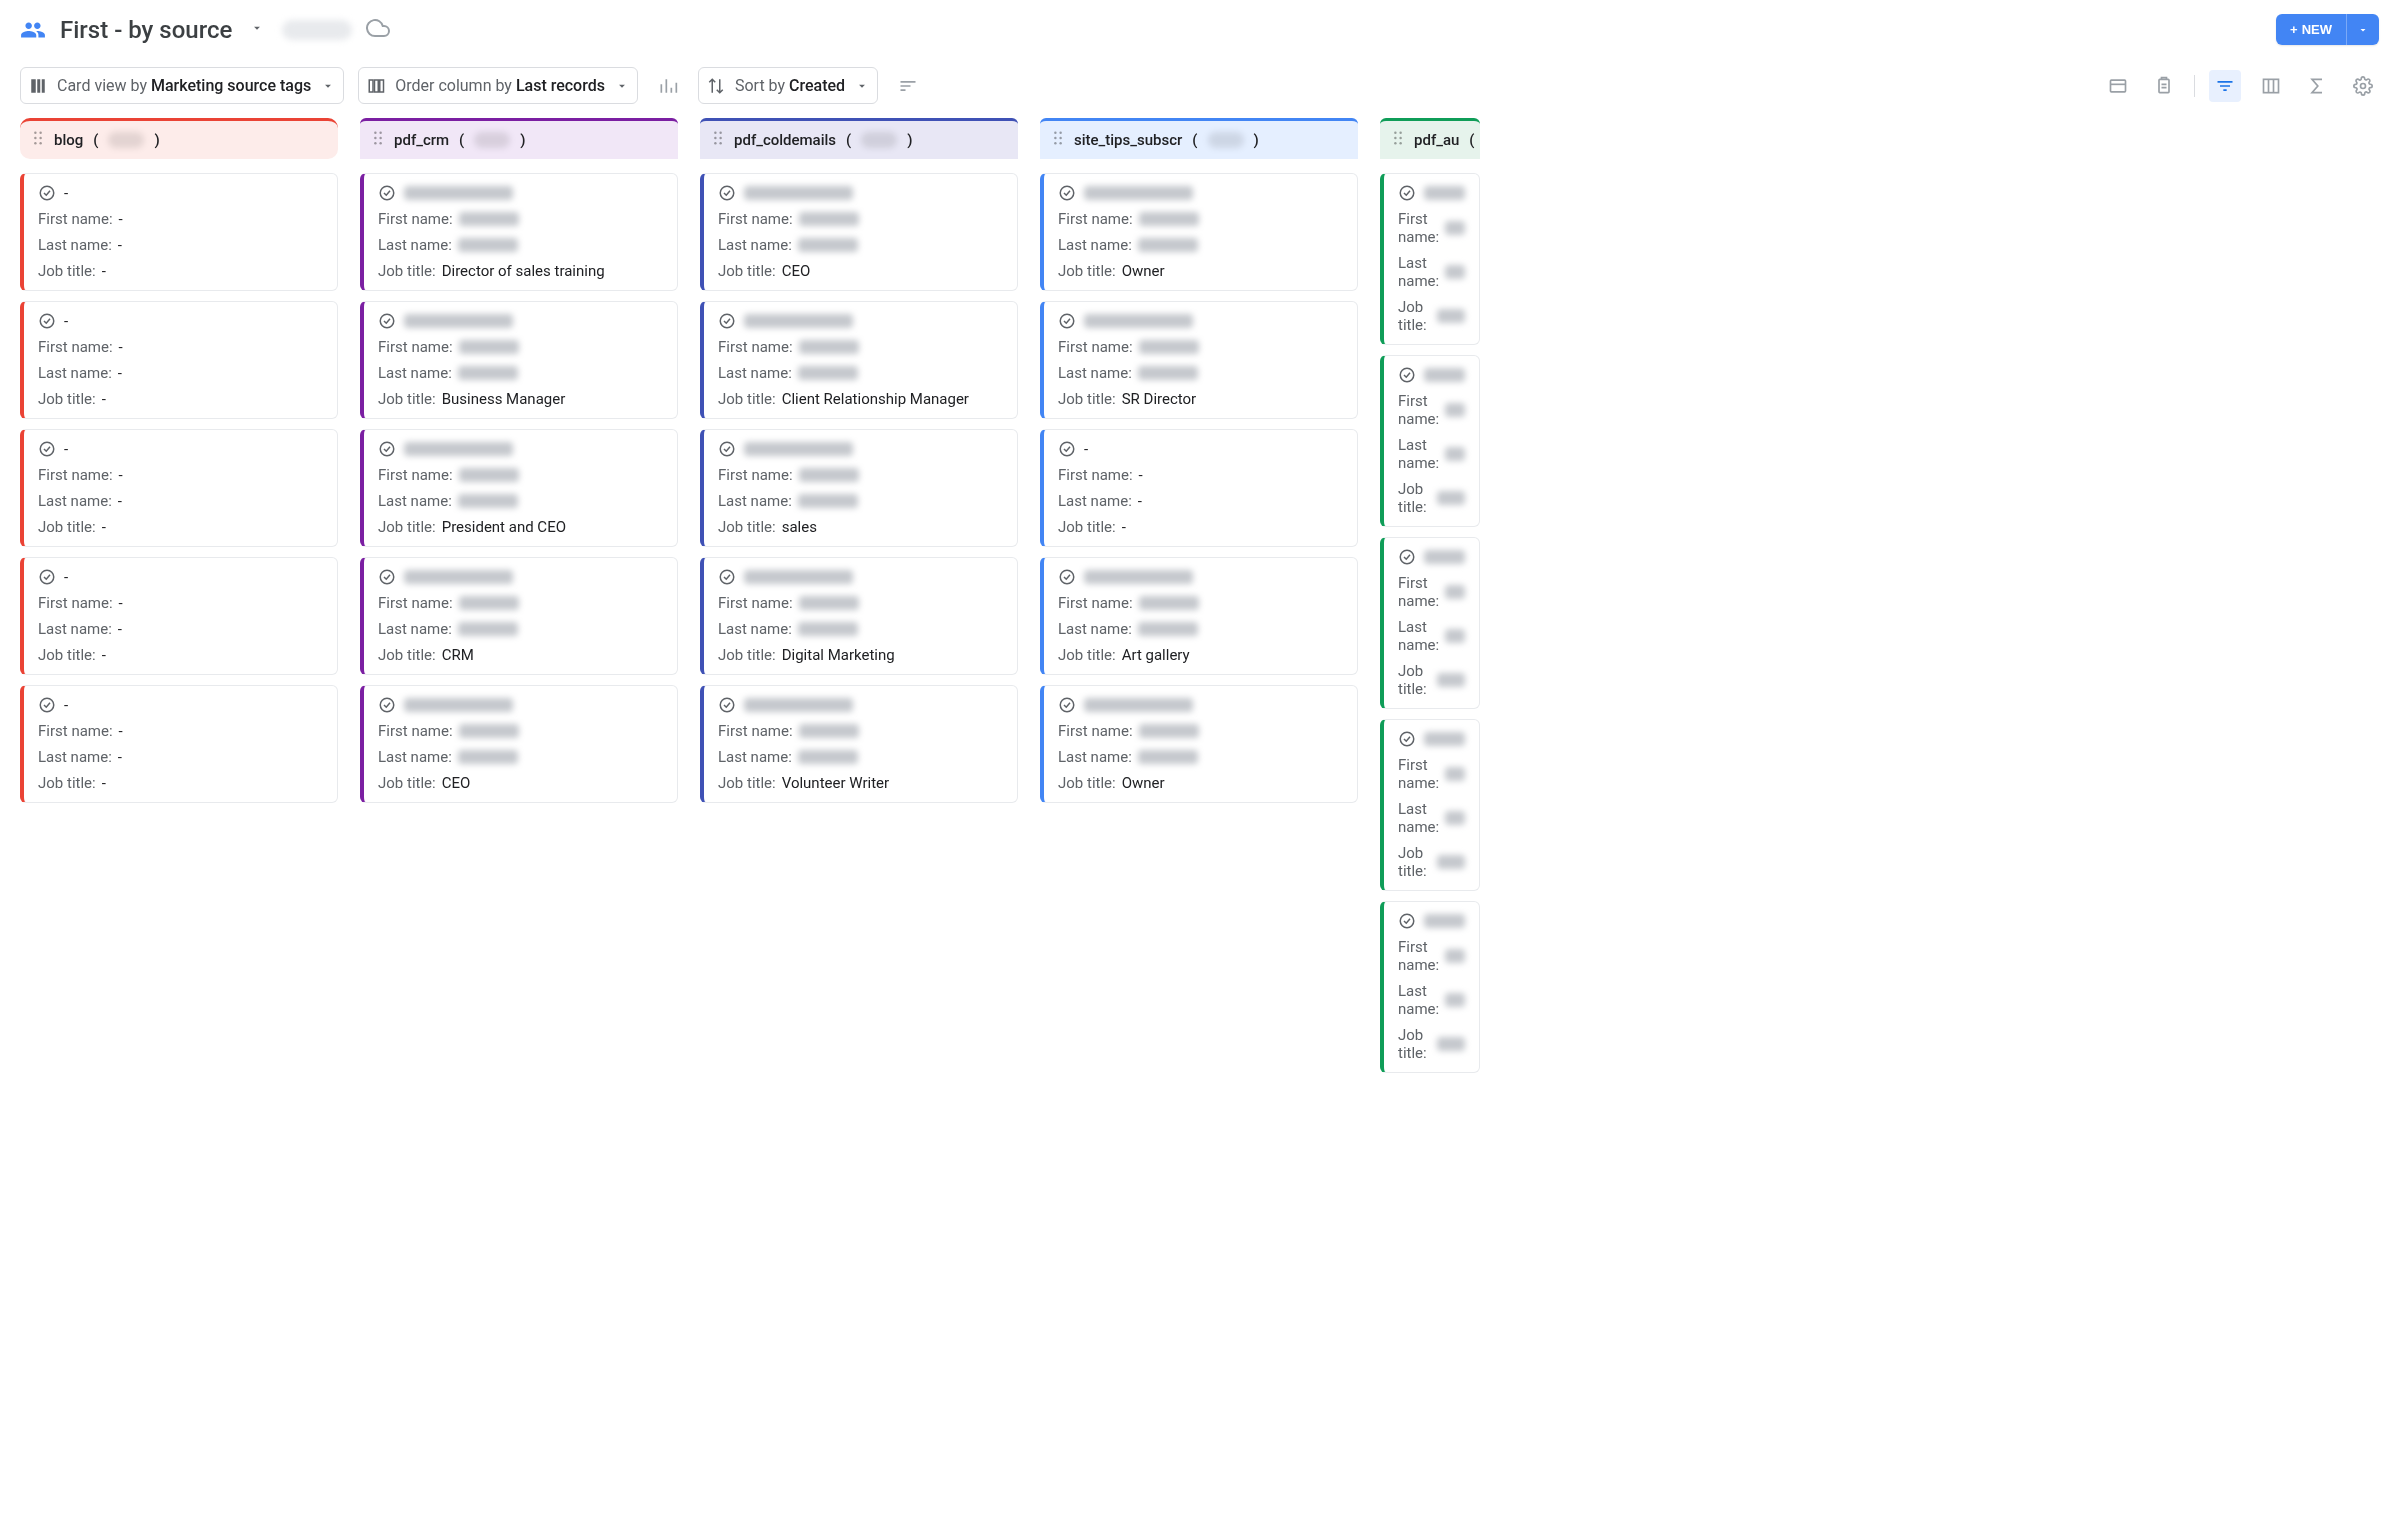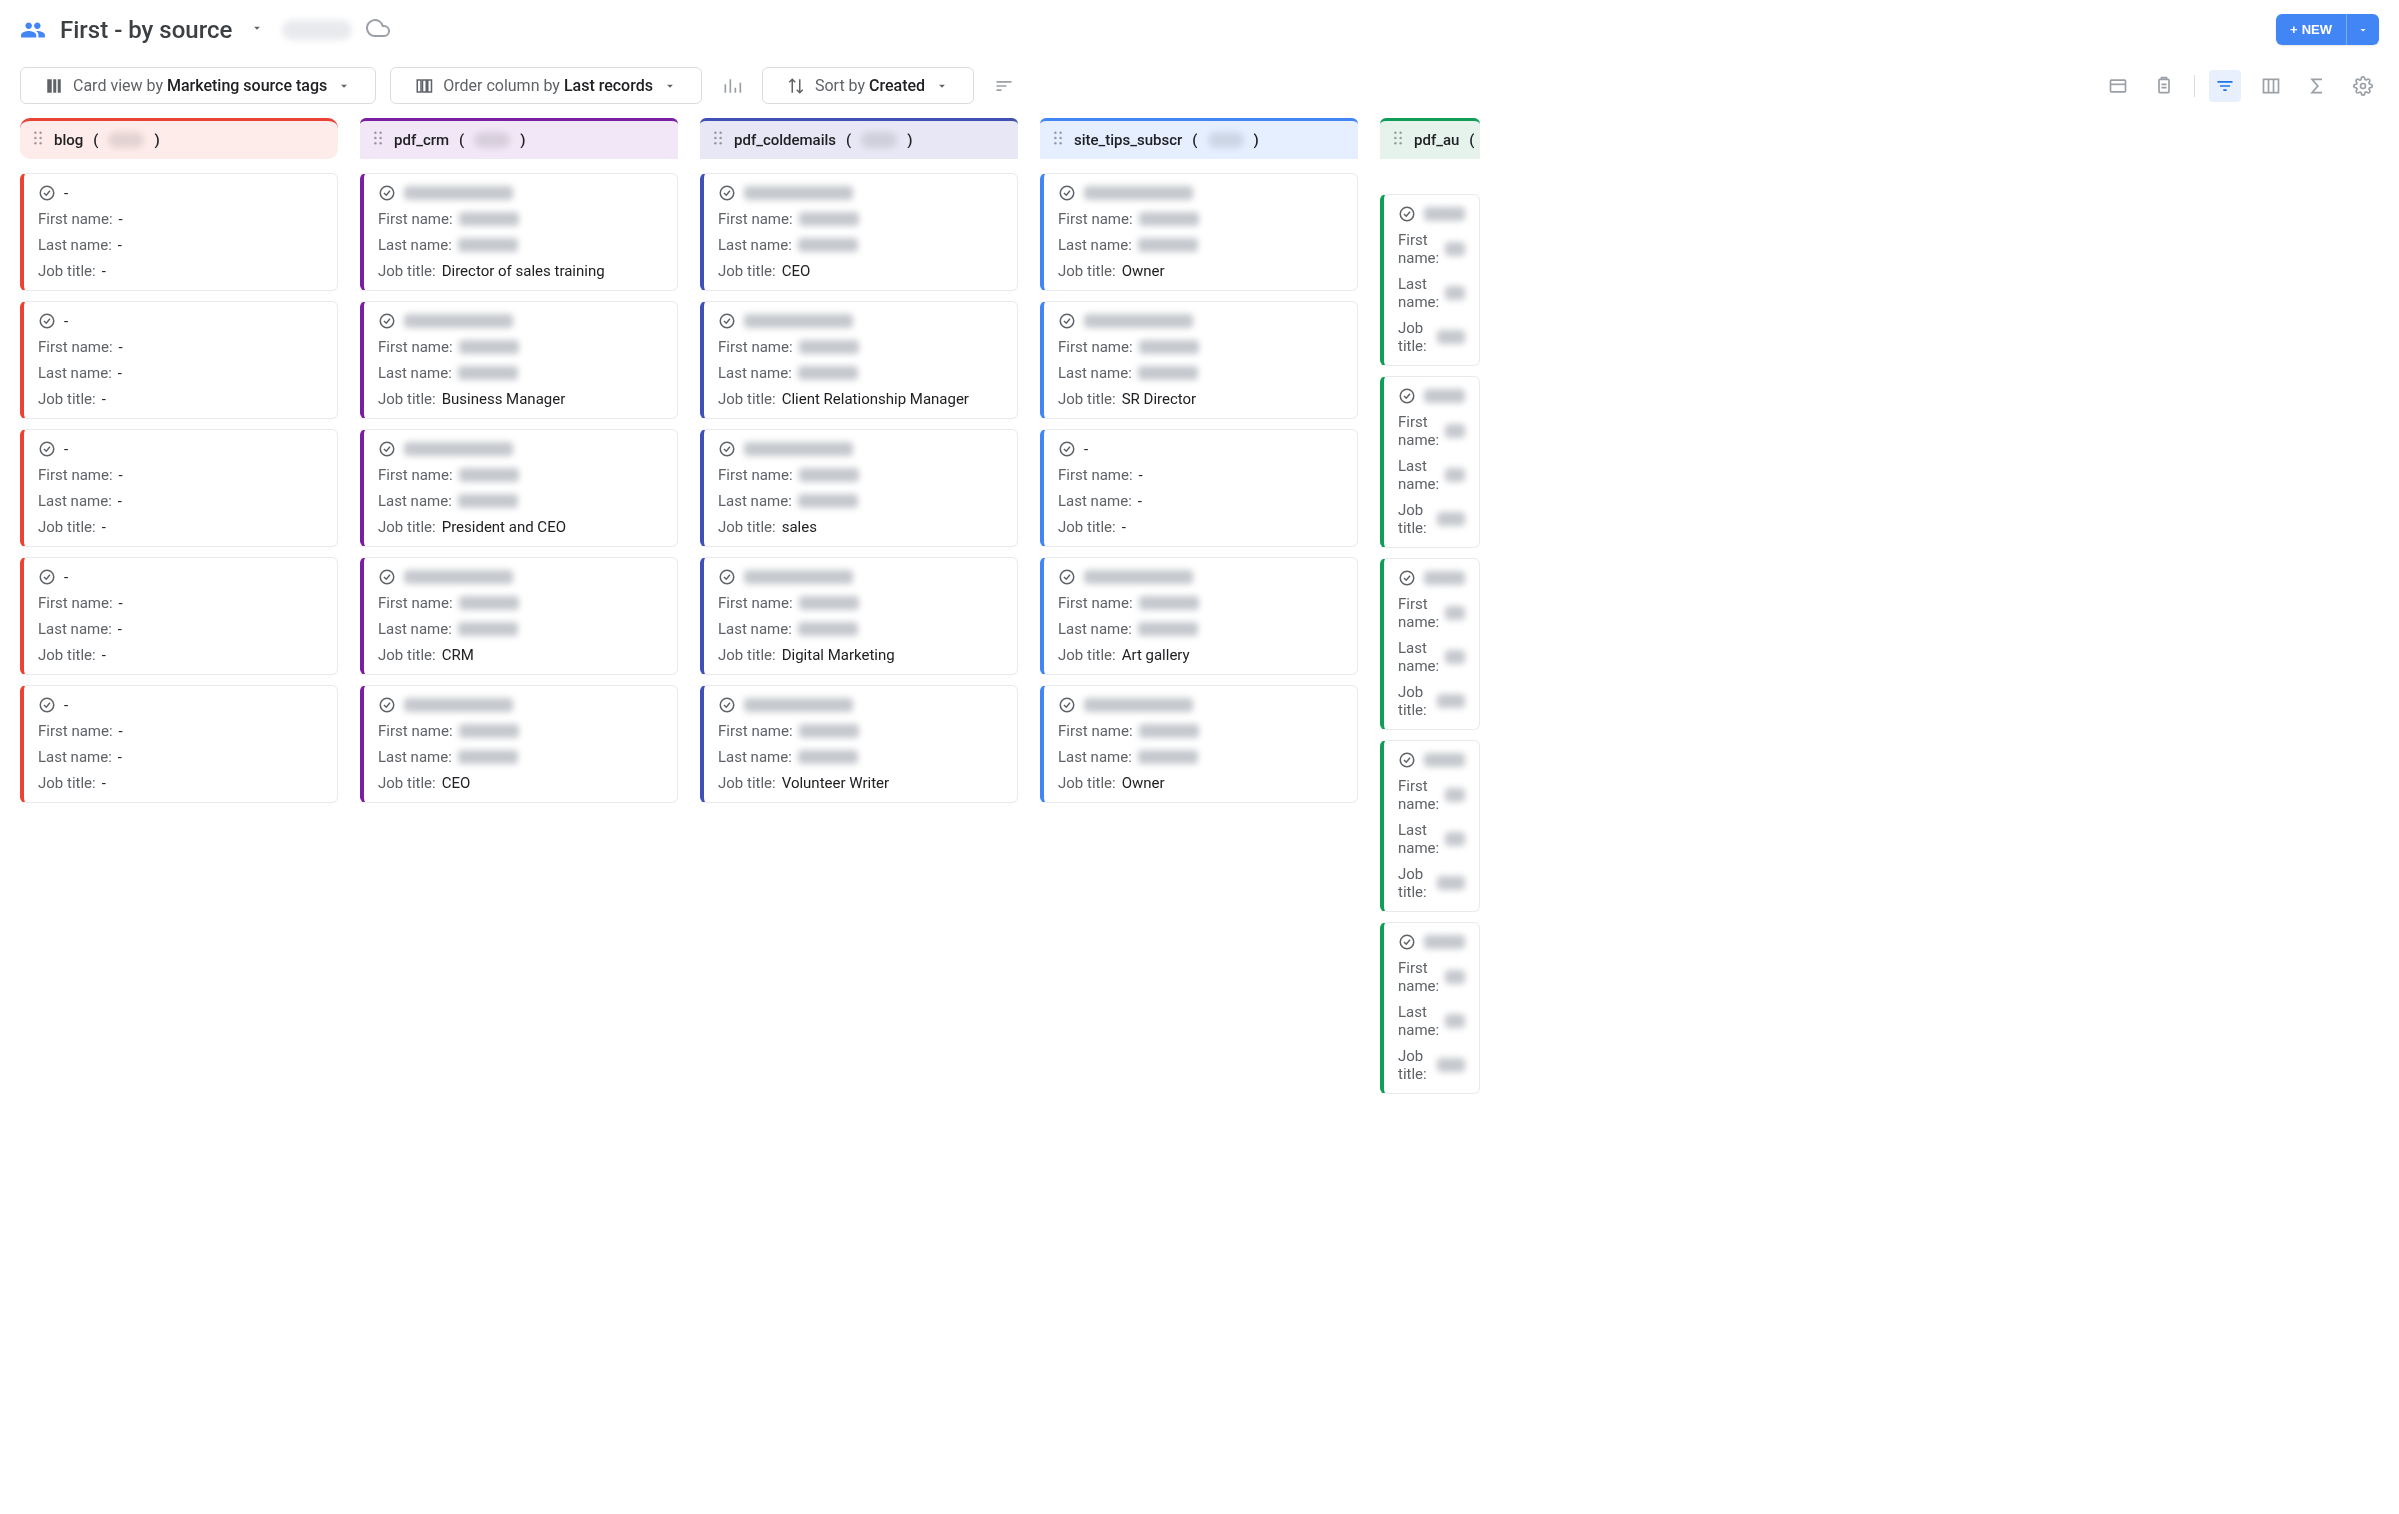--- a/index.html
+++ b/index.html
@@ -76,21 +76,21 @@
   align-items: center;
   padding: 14px 20px;
   gap: 14px;
 }
 .tool-chip {
   display: flex;
   align-items: center;
   gap: 10px;
   border: 1px solid #dadce0;
   border-radius: 6px;
-  padding: 8px 24px;
+  padding: 8px 8px;
   font-size: 16px;
   color: #3c4043;
   cursor: pointer;
   background: #fff;
 }
 .tool-chip .light { color: #5f6368; font-weight:400; }
 .tool-chip .strong { font-weight: 500; color: #202124; }
 .tool-chip svg { color: #5f6368; }
 .icon-btn {
   color: #9aa0a6;
@@ -125,21 +125,20 @@
 .column {
   width: 318px;
   flex: 0 0 318px;
   display: flex;
   flex-direction: column;
 }
 .column.cut {
   width: 100px;
   flex: 0 0 100px;
   overflow: hidden;
-  gap: 21px;
 }
 .col-header {
   display: flex;
   align-items: center;
   gap: 10px;
   padding: 10px 12px;
   border-radius: 6px 6px 0 0;
   border-top: 3px solid;
   font-size: 15px;
   font-weight: 500;

